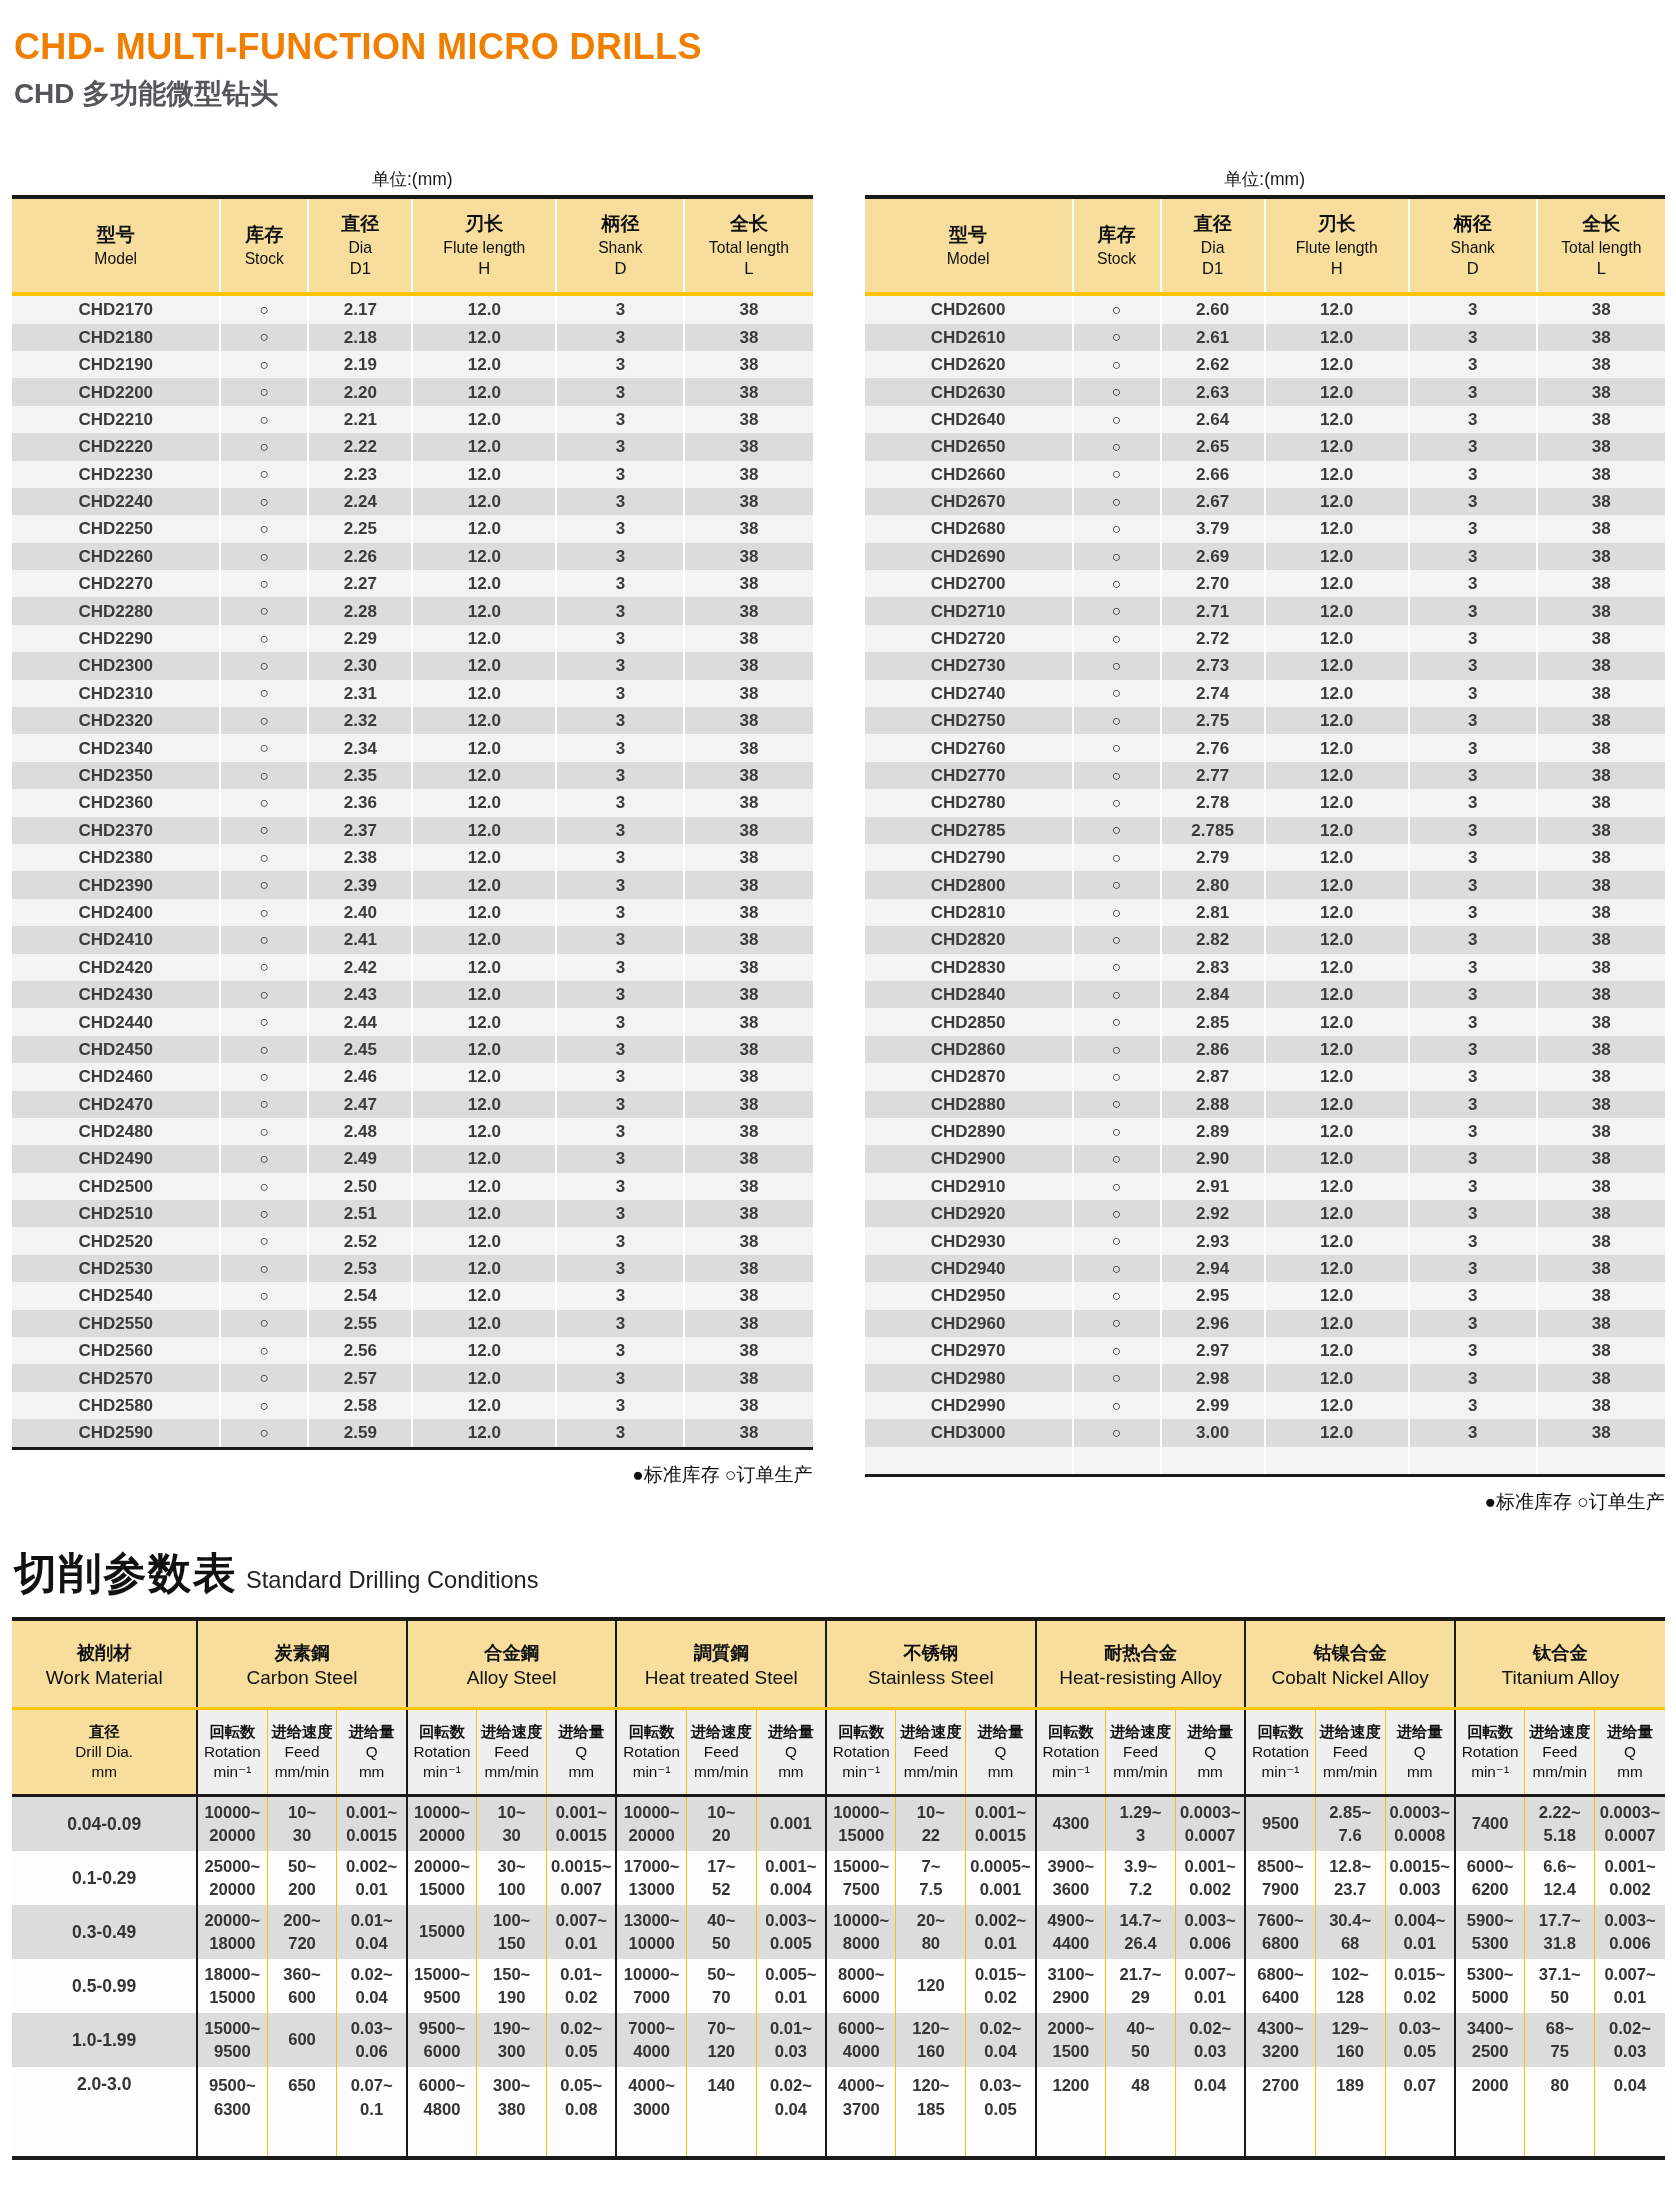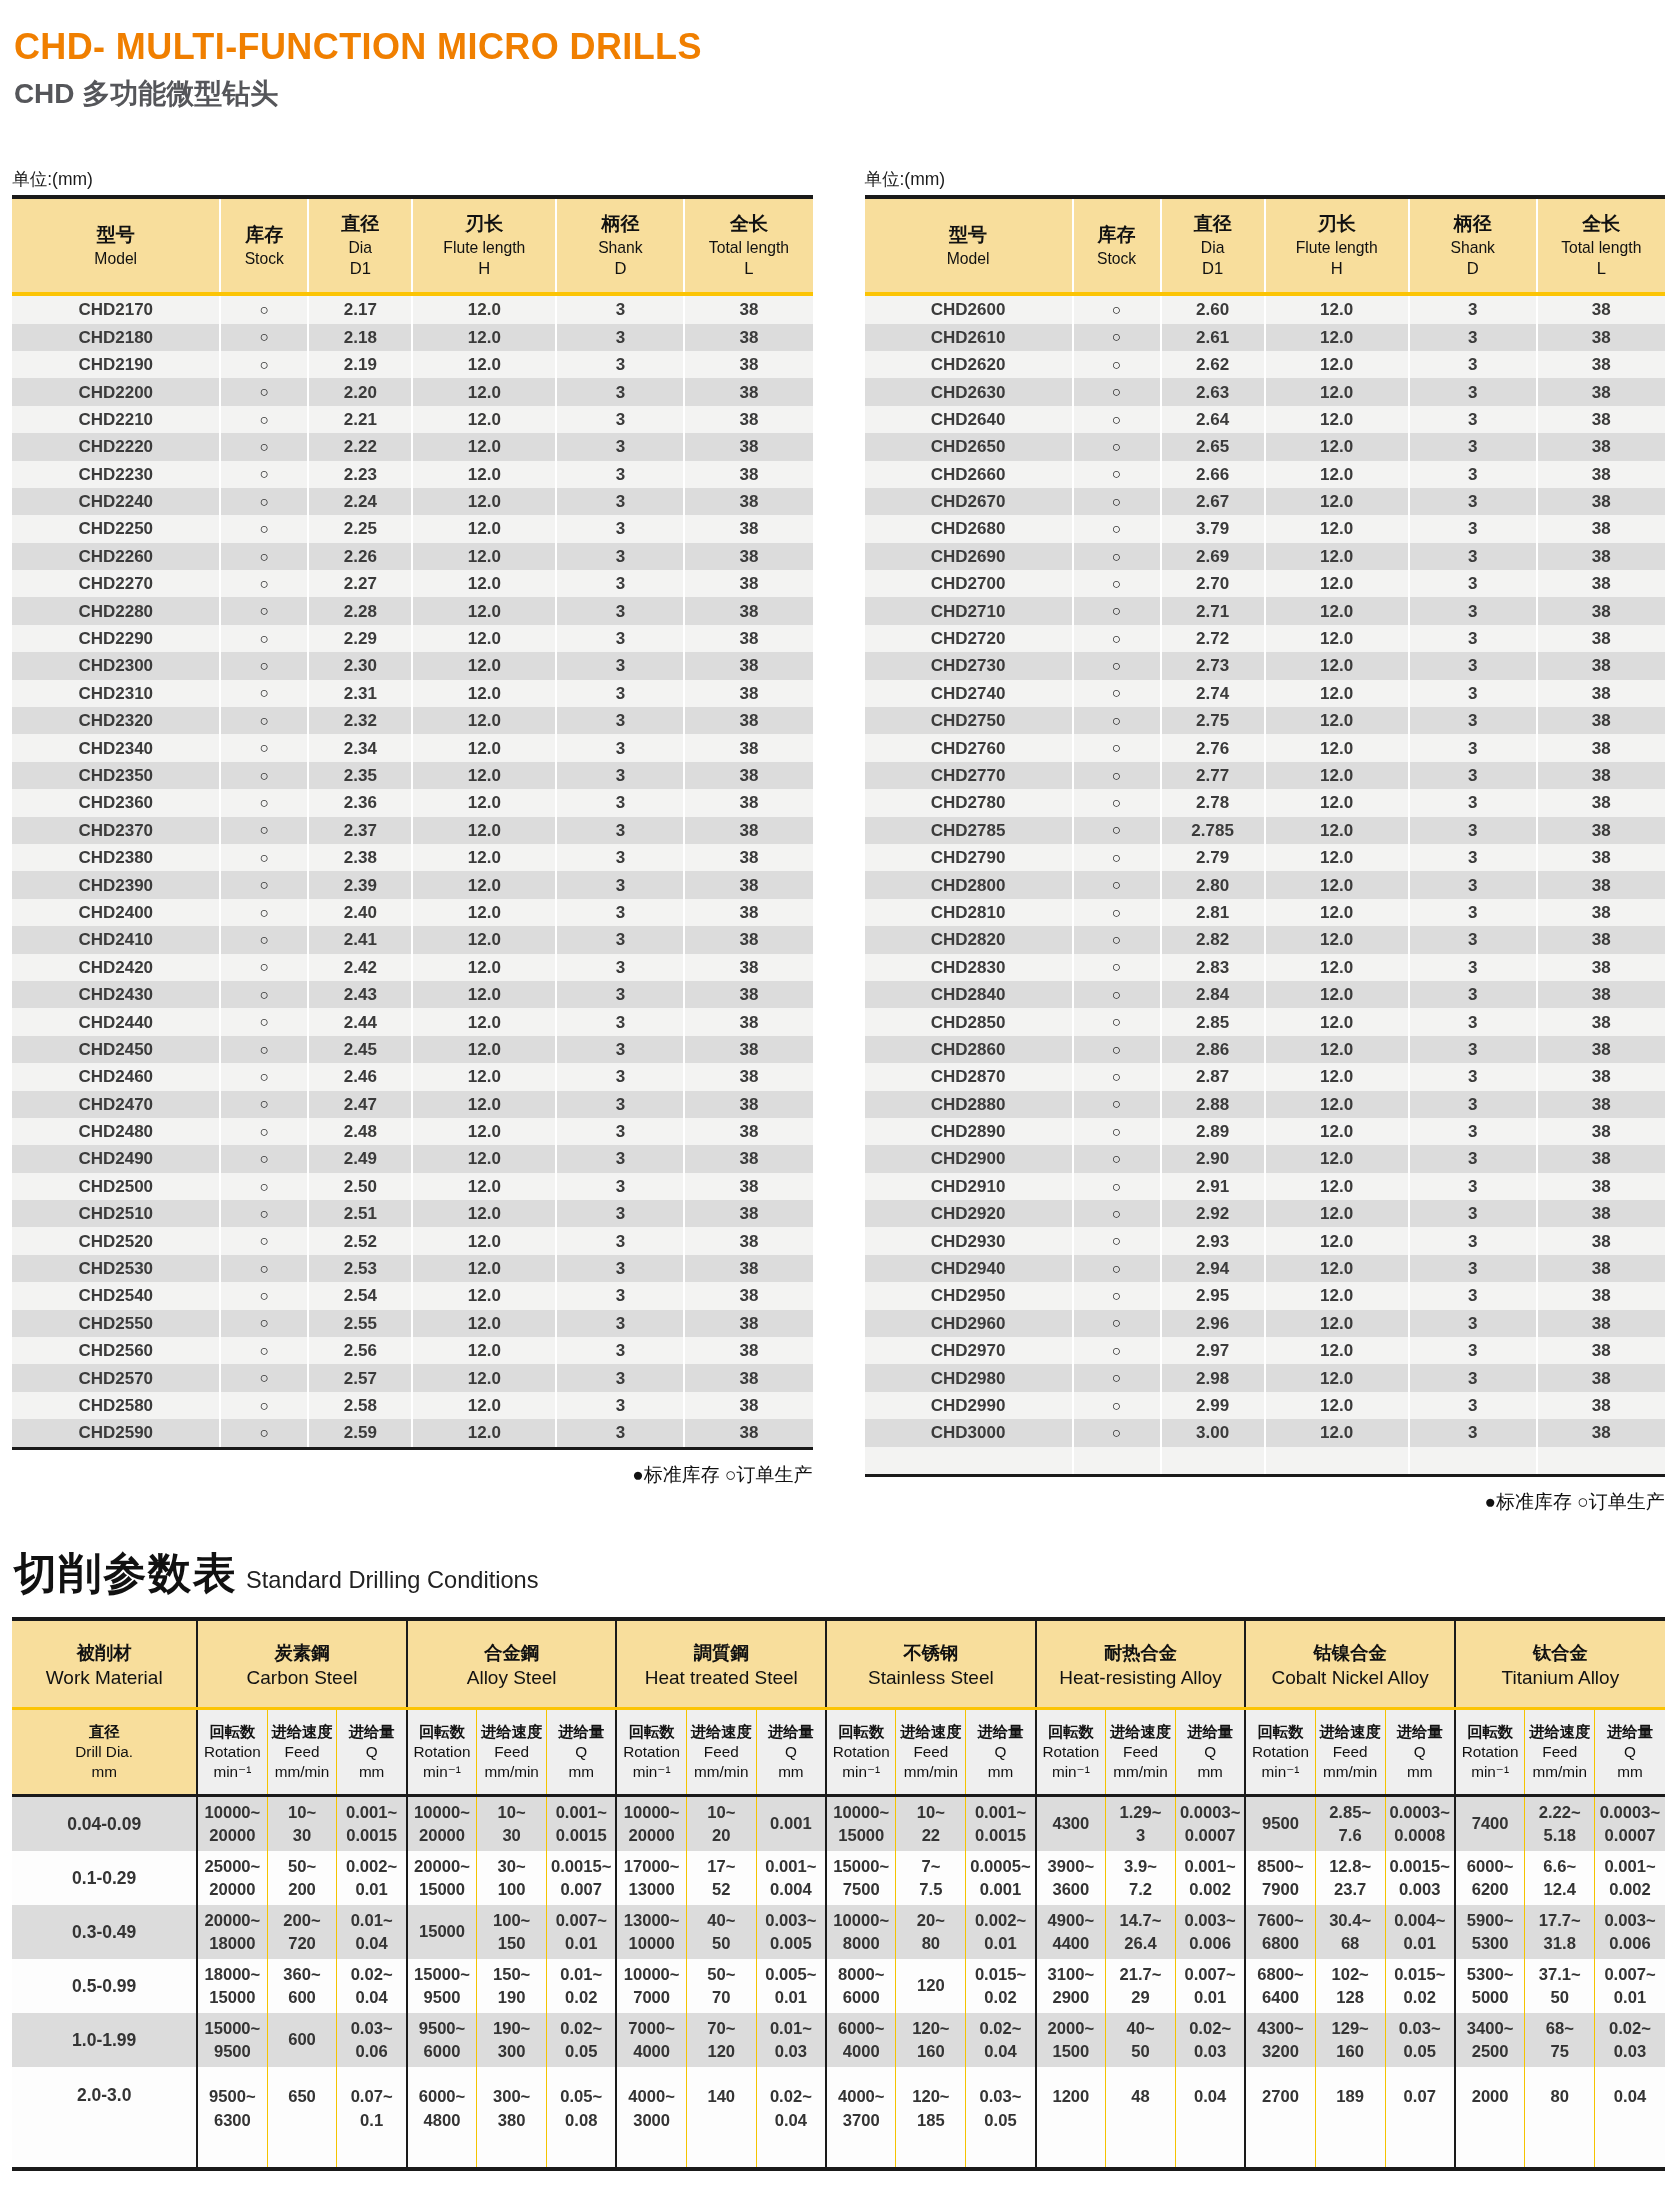--- a/index.html
+++ b/index.html
@@ -6,21 +6,21 @@
   body{width:1677px;font-family:"Liberation Sans","DejaVu Sans",sans-serif;color:#333;}
   .page{padding:23px 12.2px 0 12.2px;box-sizing:border-box;}
 
   
   .title{color:#F07F00;font-size:36px;font-weight:700;letter-spacing:0.4px;line-height:1.1;margin:3.5px 0 8.7px 1.7px;}
   .subtitle{color:#55565A;font-size:28px;font-weight:700;margin:0 0 0 1.7px;}
 
   
   .tables-wrap{display:flex;gap:52px;margin-top:54px;}
   .drill-block{flex:1;min-width:0;}
-  .unit-label{text-align:left;font-size:17.5px;color:#1a1a1a;margin-bottom:4.4px;font-weight:400;}
+  .unit-label{text-align:center;font-size:17.5px;color:#1a1a1a;margin-bottom:4.4px;font-weight:400;}
   table.drill{width:100%;border-collapse:collapse;border-top:4.4px solid #1a1a1a;border-bottom:3.5px solid #1a1a1a;table-layout:fixed;}
   table.drill th{background:#F8DE9C;border-left:2.6px solid #fff;border-bottom:4.4px solid #FCC404;padding:0;vertical-align:middle;height:93px;}
   table.drill th:first-child{border-left:none;}
   table.drill .h-zh{display:block;font-size:19px;font-weight:700;color:#111;line-height:26px;}
   table.drill .h-en{display:block;font-size:15.7px;font-weight:400;color:#111;line-height:21px;}
   table.drill .h-sym{display:block;font-size:16.6px;font-weight:400;color:#111;line-height:22px;}
   table.drill td{border-left:2.6px solid #fff;text-align:center;height:27.4px;padding:0;font-size:17px;font-weight:600;color:#3b3b3b;line-height:1;}
   table.drill td:first-child{border-left:none;}
   table.drill tbody tr:nth-child(odd){background:#F3F3F2;}
   table.drill tbody tr:nth-child(even){background:#DCDCDC;}
@@ -37,21 +37,21 @@
   table.cut tr.mat-row th{background:#F8DE9C;border-bottom:3.5px solid #FCC404;height:86px;vertical-align:middle;}
   table.cut .m-zh{display:block;font-size:18.3px;font-weight:700;color:#111;line-height:26px;}
   table.cut .m-en{display:block;font-size:19px;font-weight:400;color:#111;line-height:23px;}
   table.cut tr.sub-row th{background:#EFEFEF;border-bottom:3.5px solid #1a1a1a;height:84px;vertical-align:middle;}
   table.cut tr.sub-row th.dia-head{background:#F8DE9C;}
   table.cut .s-l{display:block;font-size:15.3px;color:#111;line-height:20px;white-space:nowrap;}
   table.cut .s-l.zh{font-weight:700;}
   table.cut td{padding:0;text-align:center;vertical-align:middle;height:54px;}
   table.cut tbody tr:nth-child(odd){background:#DCDCDC;}
   table.cut tbody tr:nth-child(even){background:#FDFDFD;}
-  table.cut tbody tr:last-child td{height:82px;vertical-align:top;padding-top:18px;}
+  table.cut tbody tr:last-child td{height:82px;vertical-align:top;padding-top:7px;}
   table.cut .v{display:block;font-size:16.6px;font-weight:600;color:#343434;line-height:23.6px;white-space:nowrap;}
   table.cut td.dia-cell{font-size:17.5px;font-weight:600;color:#343434;}
   table.cut .grp{border-left:2.6px solid #1a1a1a;}
   table.cut .sub{border-left:1.7px solid #F5C400;}
 </style>
 </head>
 <body>
 
 <div class="page">
 

